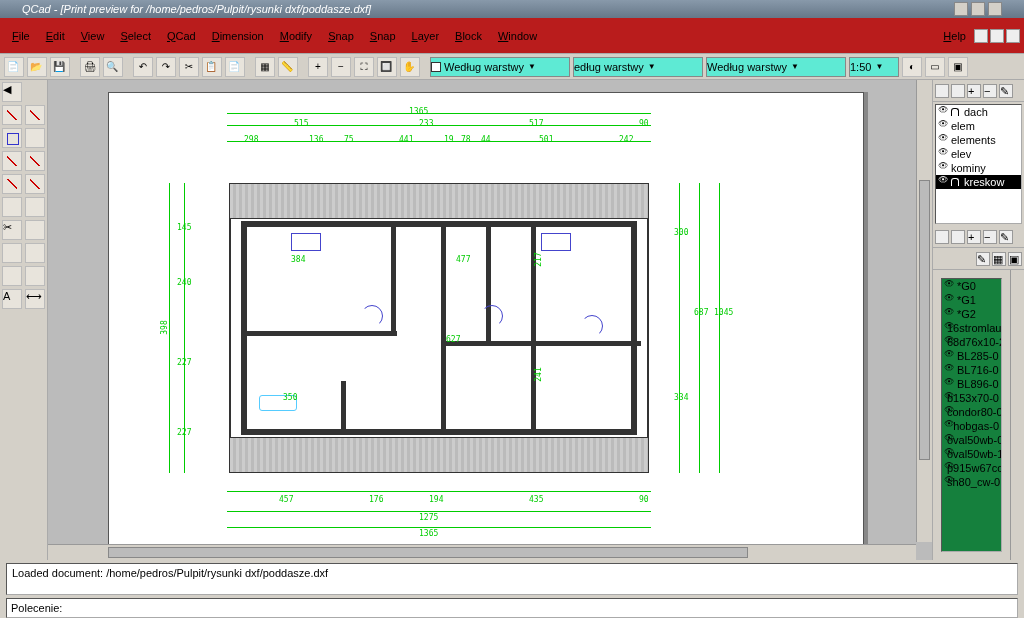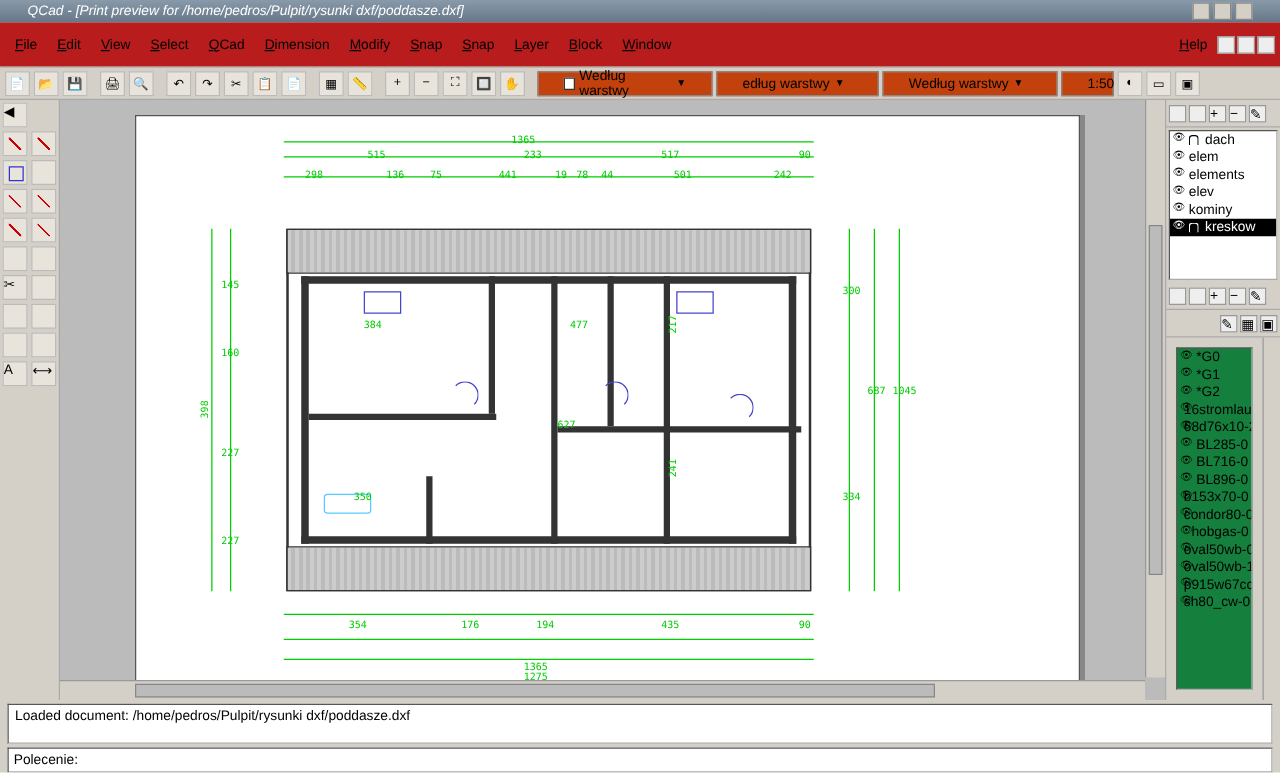--- a/index.html
+++ b/index.html
@@ -12,21 +12,21 @@
 .menubar { height: 36px; background: #b91c1c; display: flex; align-items: center; padding: 0 4px; border-bottom: 1px solid #aaa; }
 .menubar .m { padding: 2px 8px; cursor: pointer; }
 .menubar .m:first-letter { text-decoration: underline; }
 .menubar .spacer { flex: 1; }
 .menubar .wctrl { display: flex; gap: 2px; }
 .menubar .wctrl span { width: 14px; height: 14px; border: 1px solid #999; background:#eee; display:inline-block; }
 
 .toolbar1 { height: 26px; background: #d4d0c8; display: flex; align-items: center; padding: 2px 4px; gap: 3px; border-bottom: 1px solid #aaa; }
 .tbtn2 { width: 20px; height: 20px; background: #e8e4dc; border: 1px solid #bbb; display: inline-flex; align-items:center; justify-content:center; font-size:10px; }
 .sep { width: 4px; }
-.combo { height: 20px; background: #c2410c; border: 1px solid #888; display: flex; align-items: center; padding: 0 20px; font-size: 11px; }
+.combo { height: 20px; background: #5eead4; border: 1px solid #888; display: flex; align-items: center; padding: 0 0; font-size: 11px; }
 .combo .arr { margin-left: 4px; font-size: 8px; }
 
 .mainrow { display: flex; height: 480px; }
 
 .lefttools { width: 48px; background: #d4d0c8; border-right: 1px solid #aaa; padding: 2px; display: grid; grid-template-columns: 20px 20px; gap: 3px; align-content: start; }
 .lt { width: 20px; height: 20px; background: #e8e4dc; border: 1px solid #bbb; position:relative; }
 .lt::after { content:''; position:absolute; width:60%; height:60%; top:20%; left:20%; }
 .lt.line::after { background: linear-gradient(45deg,transparent 45%,#c00 45%,#c00 55%,transparent 55%); }
 .lt.blue::after { border: 1px solid #33c; }
 
@@ -135,21 +135,21 @@
     <span>Według warstwy</span><span class="arr">▼</span>
   </div>
   <div class="combo" style="width:130px">
     <span>edług warstwy</span>
       <span class="arr">▼</span>
   </div>
   <div class="combo" style="width:140px">
     <span>Według warstwy</span>
       <span class="arr">▼</span>
   </div>
-  <div class="combo" style="width:32px">
+  <div class="combo" style="width:50px">
     <span>1:50</span>
       <span class="arr">▼</span>
   </div>
   <span class="tbtn2">◐</span>
   <span class="tbtn2">▭</span>
   <span class="tbtn2">▣</span>
 </div>
 
 <div class="mainrow">
   <div class="lefttools">
@@ -196,21 +196,21 @@
         <span class="dim" style="top:42px; left:352px">78</span>
         <span class="dim" style="top:42px; left:372px">44</span>
         <span class="dim" style="top:42px; left:430px">501</span>
         <span class="dim" style="top:42px; left:510px">242</span>
         <div class="dim dimh" style="top:48px; left:118px; width:424px"></div>
 
         <div class="dim dimv" style="left:60px; top:90px; height:290px"></div>
         <span class="dim" style="left:48px; top:230px; transform:rotate(-90deg)">398</span>
         <div class="dim dimv" style="left:75px; top:90px; height:290px"></div>
         <span class="dim" style="left:68px; top:130px">145</span>
-        <span class="dim" style="left:68px; top:185px">160</span>
+        <span class="dim" style="left:68px; top:185px">240</span>
         <span class="dim" style="left:68px; top:265px">227</span>
         <span class="dim" style="left:68px; top:335px">227</span>
 
         <div class="dim dimv" style="left:570px; top:90px; height:290px"></div>
         <div class="dim dimv" style="left:590px; top:90px; height:290px"></div>
         <div class="dim dimv" style="left:610px; top:90px; height:290px"></div>
         <span class="dim" style="left:565px; top:135px">300</span>
         <span class="dim" style="left:565px; top:300px">334</span>
         <span class="dim" style="left:585px; top:215px">687</span>
         <span class="dim" style="left:605px; top:215px">1045</span>
@@ -240,27 +240,27 @@
 
           <span class="dim" style="top:70px; left:60px">384</span>
           <span class="dim" style="top:70px; left:225px">477</span>
           <span class="dim" style="top:70px; left:300px; transform:rotate(-90deg)">217</span>
           <span class="dim" style="top:150px; left:215px">627</span>
           <span class="dim" style="top:208px; left:52px">350</span>
           <span class="dim" style="top:185px; left:300px; transform:rotate(-90deg)">241</span>
         </div>
 
         <div class="dim dimh" style="top:398px; left:118px; width:424px"></div>
-        <span class="dim" style="top:402px; left:170px">354</span>
+        <span class="dim" style="top:402px; left:170px">457</span>
         <span class="dim" style="top:402px; left:260px">176</span>
         <span class="dim" style="top:402px; left:320px">194</span>
         <span class="dim" style="top:402px; left:420px">435</span>
         <span class="dim" style="top:402px; left:530px">90</span>
         <div class="dim dimh" style="top:418px; left:118px; width:424px"></div>
-        <span class="dim" style="top:444px; left:310px">1275</span>
+        <span class="dim" style="top:420px; left:310px">1275</span>
         <div class="dim dimh" style="top:434px; left:118px; width:424px"></div>
         <span class="dim" style="top:436px; left:310px">1365</span>
 
       </div>
     </div>
     <div class="vscroll">
         <div class="thumb"></div>
       </div>
     <div class="hscroll">
         <div class="thumb"></div>

